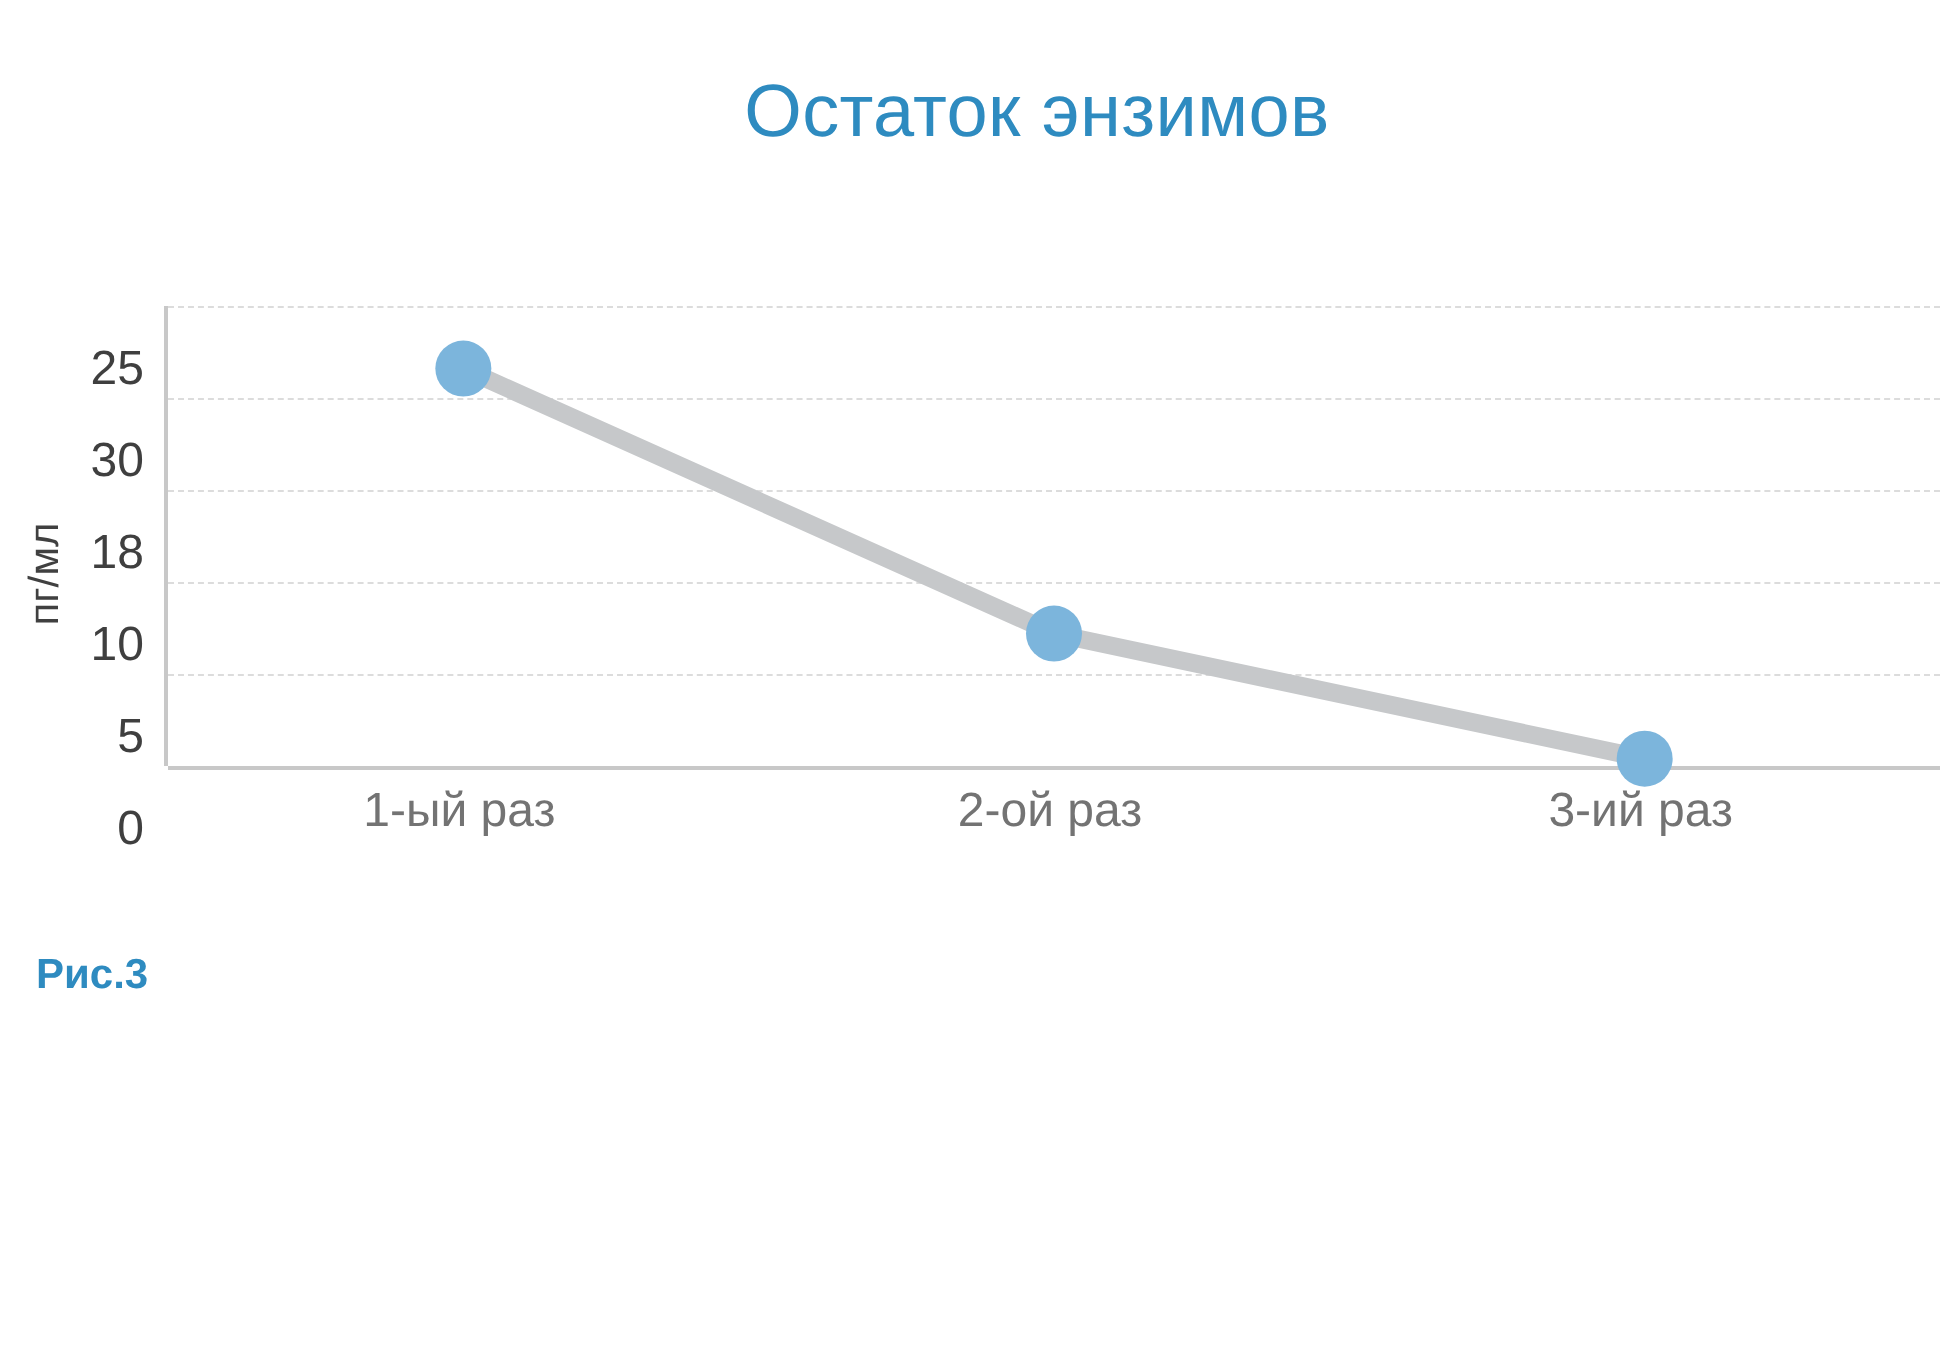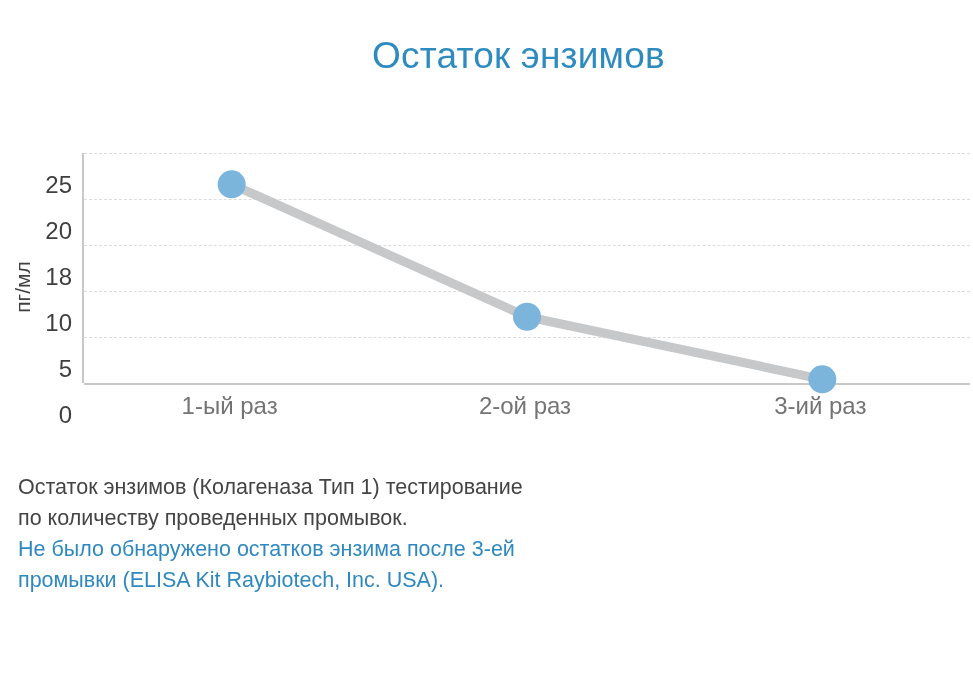--- a/index.html
+++ b/index.html
@@ -161,21 +161,21 @@
 <body>
 
 <div id="chart-title">Остаток энзимов</div>
 
 <div id="figure">
 
   <div id="y-axis-title">пг/мл</div>
 
   <div id="y-ticks">
     <span class="y-tick" style="top: 0px;">25</span>
-    <span class="y-tick" style="top: 46px;">20</span>
+    <span class="y-tick" style="top: 46px;">30</span>
     <span class="y-tick" style="top: 92px;">18</span>
     <span class="y-tick" style="top: 138px;">10</span>
     <span class="y-tick" style="top: 184px;">5</span>
     <span class="y-tick" style="top: 230px;">0</span>
   </div>
 
   <div id="plot-area">
     <div id="gridlines">
         <div class="gridline" style="top: 0px;"></div>
         <div class="gridline" style="top: 46px;"></div>
@@ -195,19 +195,14 @@
   </div>
 
   <div id="x-ticks">
     <span class="x-tick" style="left: 147.667px;">1-ый раз</span>
     <span class="x-tick" style="left: 443px;">2-ой раз</span>
     <span class="x-tick" style="left: 738.333px;">3-ий раз</span>
   </div>
 </div>
 
 <div id="caption">
-  <div id="caption-body">
-    <span class="caption-line">Остаток энзимов (Колагеназа Тип 1) тестирование</span>
-    <span class="caption-line">по количеству проведенных промывок.</span>
-    <span class="caption-line accent">Не было обнаружено остатков энзима после 3-ей</span>
-    <span class="caption-line accent">промывки (ELISA Kit Raybiotech, Inc. USA).</span>
-  </div>
+  <div id="caption-label">Рис.3</div>
 </div>
 
 </body></html>

